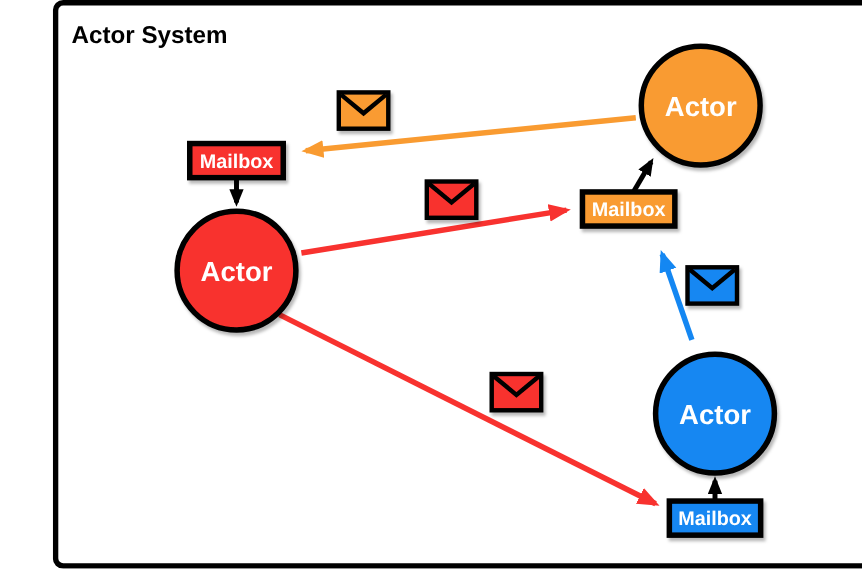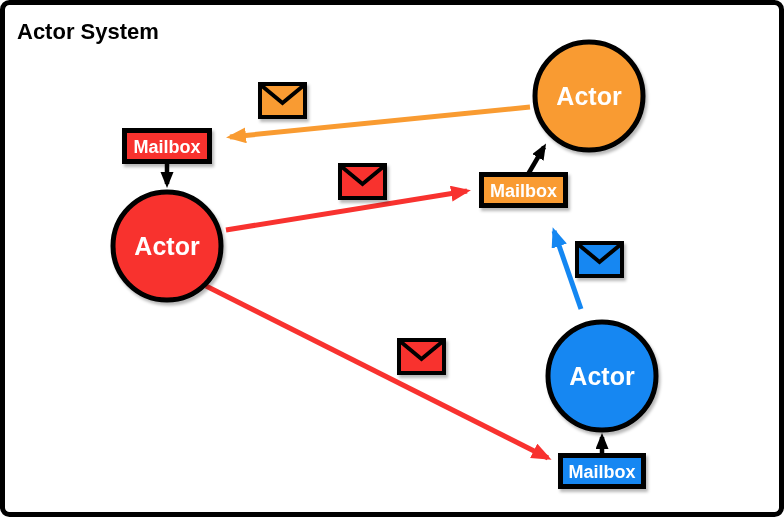--- a/index.html
+++ b/index.html
@@ -1,16 +1,16 @@
 <!DOCTYPE html>
 <html><head>
 <meta charset="utf-8">
 <style>
   html, body { margin: 0; padding: 0; background: #ffffff; }
-  .canvas { position: relative; width: 665px; height: 517px; }
+  .canvas { position: relative; width: 665px; height: 517px; margin-left: 48px; }
   svg { display: block; }
   svg text {
     font-family: "Liberation Sans", "DejaVu Sans", sans-serif;
     font-weight: bold;
     user-select: none;
   }
   .diagram-title { font-size: 22px; fill: #000000; }
   .actor-label { font-size: 25px; fill: #ffffff; text-anchor: middle; }
   .mailbox-label { font-size: 18px; fill: #ffffff; text-anchor: middle; }
   .node-stroke { stroke: #000000; }

